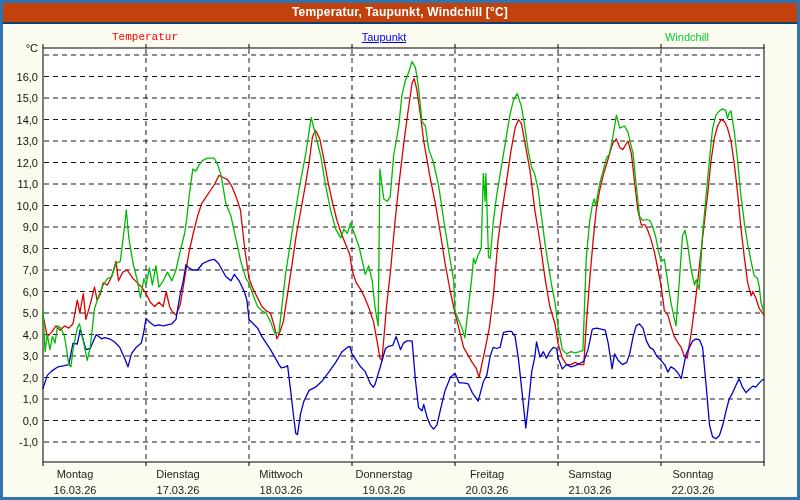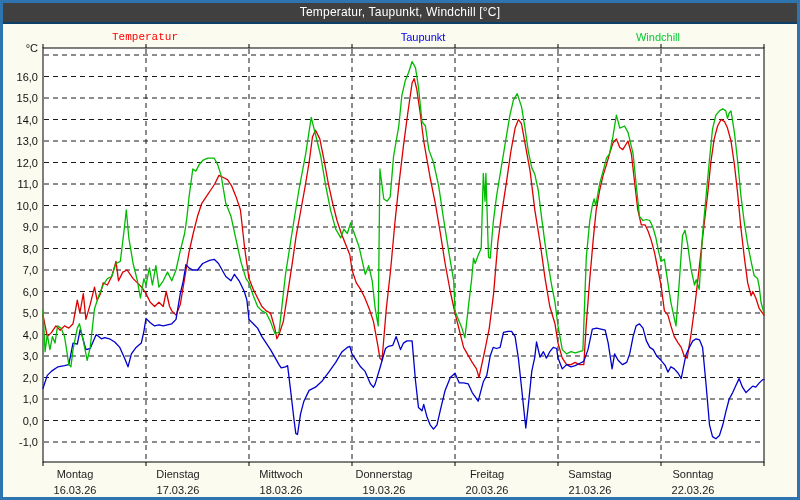--- a/index.html
+++ b/index.html
@@ -3,42 +3,42 @@
 <meta charset="utf-8">
 <style>
   html,body{margin:0;padding:0;background:#d8d8d8;}
   .screen{
     position:relative;width:800px;height:500px;box-sizing:border-box;
     background:#fbfbef;border:3px solid #2e74ae;overflow:hidden;
     font-family:"Liberation Sans", sans-serif;
   }
   .titlebar{
     position:absolute;left:0;top:0;width:100%;height:21px;
-    background:#404040;border-bottom:2px solid #0d4068;box-sizing:border-box;
-    color:#ffffff;font-size:12px;font-weight:normal;text-align:center;line-height:19px;
+    background:#c2410c;border-bottom:2px solid #0d4068;box-sizing:border-box;
+    color:#ffffff;font-size:12px;font-weight:bold;text-align:center;line-height:19px;
     letter-spacing:0.2px;
   }
   .legend-item{
     position:absolute;top:28px;transform:translateX(-50%);
     font-size:11px;white-space:nowrap;
   }
   svg text{font-family:"Liberation Sans", sans-serif;}
 </style>
 </head>
 <body>
 
 <div class="screen">
   <div class="titlebar">
     <span>Temperatur, Taupunkt, Windchill [°C]</span>
   </div>
 
   <div>
     <span class="legend-item" style="left: 142px; color: rgb(255, 0, 0); font-family: Liberation Mono, monospace;">Temperatur</span>
-    <span class="legend-item" style="left: 420px; color: rgb(0, 0, 238);">Taupunkt</span>
-    <span class="legend-item" style="left: 655px; color: rgb(0, 204, 51);">Windchill</span>
+    <span class="legend-item" style="left: 381px; color: rgb(0, 0, 238); text-decoration: underline;">Taupunkt</span>
+    <span class="legend-item" style="left: 684px; color: rgb(0, 204, 51);">Windchill</span>
   </div>
 
   <svg id="plot" width="800" height="500" style="position:absolute;left:0;top:0;">
       <rect x="40" y="45" width="721" height="414" fill="#ffffff" stroke="#000000" stroke-width="1"></rect>
       <line x1="41" y1="52" x2="760" y2="52" stroke="#1a1a1a" stroke-width="1" stroke-dasharray="5,4"></line>
       <line x1="41" y1="73.5" x2="760" y2="73.5" stroke="#1a1a1a" stroke-width="1" stroke-dasharray="5,4"></line>
       <line x1="41" y1="95" x2="760" y2="95" stroke="#1a1a1a" stroke-width="1" stroke-dasharray="5,4"></line>
       <line x1="41" y1="116.5" x2="760" y2="116.5" stroke="#1a1a1a" stroke-width="1" stroke-dasharray="5,4"></line>
       <line x1="41" y1="138" x2="760" y2="138" stroke="#1a1a1a" stroke-width="1" stroke-dasharray="5,4"></line>
       <line x1="41" y1="159.5" x2="760" y2="159.5" stroke="#1a1a1a" stroke-width="1" stroke-dasharray="5,4"></line>

